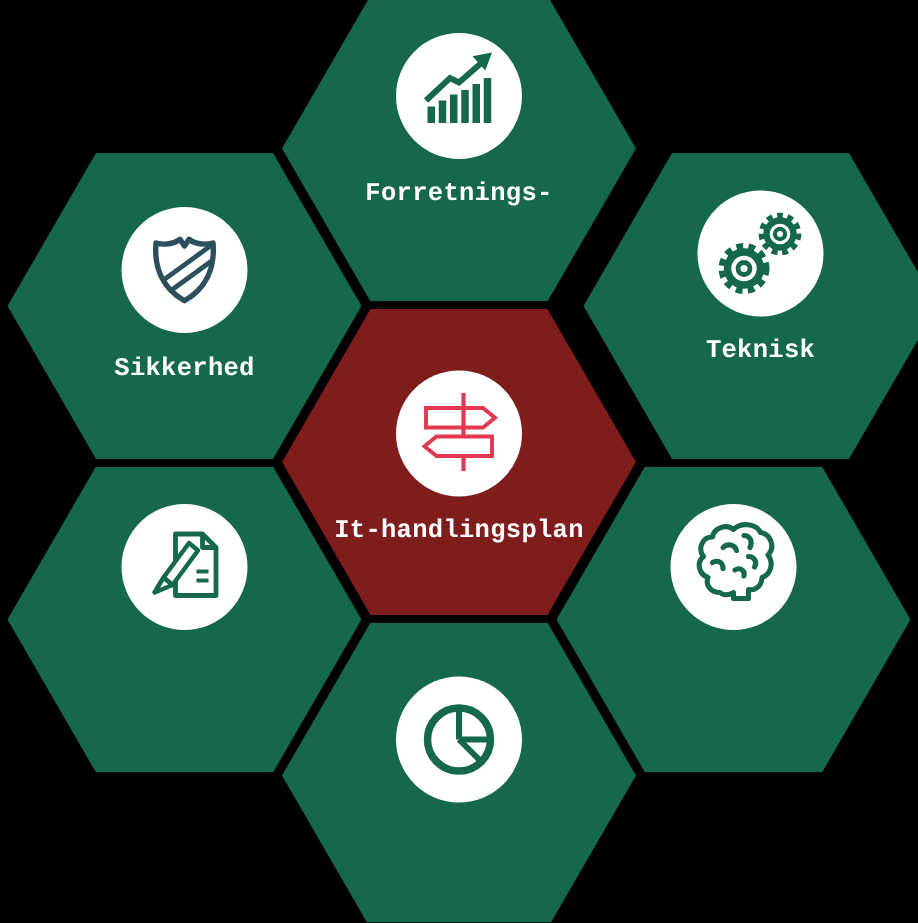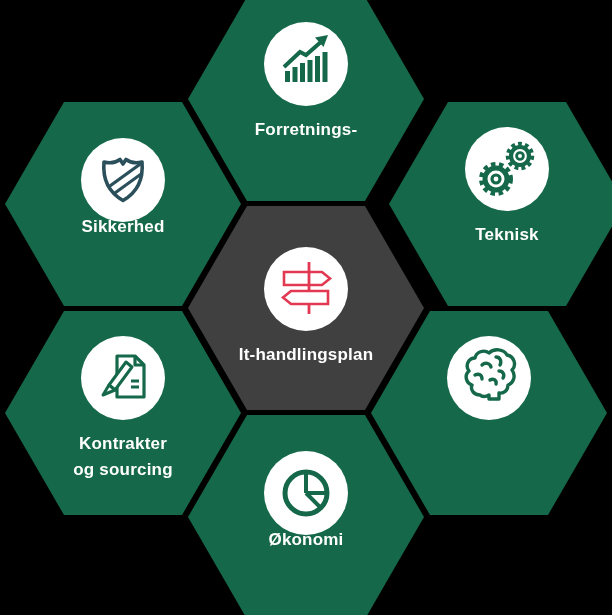--- a/index.html
+++ b/index.html
@@ -1,39 +1,39 @@
 <!DOCTYPE html>
 <html><head>
 <meta charset="utf-8">
 <style>
   html,body{margin:0;padding:0;background:#000;}
   .stage{
     position:relative;width:612px;height:615px;background:#000;overflow:hidden;
-    font-family:Liberation Sans, sans-serif;
+    font-family:Liberation Mono, monospace;
   }
   .hex{
     position:absolute;width:236px;height:204px;
     clip-path:polygon(25% 0%,75% 0%,100% 50%,75% 100%,25% 100%,0% 50%);
   }
   .hex.green{background:#15694A;}
-  .hex.red{background:#404040;}
+  .hex.red{background:#7f1d1d;}
   .circle{
     position:absolute;left:50%;transform:translateX(-50%);
     width:84px;height:84px;border-radius:50%;background:#fff;
     display:flex;align-items:center;justify-content:center;
   }
   .two .circle{top:25px;}
   .one .circle{top:36px;}
   .center-hex .circle{top:41px;}
   .label{
     position:absolute;left:0;width:100%;text-align:center;
     color:#fff;font-weight:700;font-size:17px;line-height:26px;letter-spacing:.2px;
   }
   .two .label{top:120px;}
-  .one .label{top:112px;text-align:center;}
+  .one .label{top:132px;text-align:center;}
   .center-hex .label{top:136px;}
   .label span{display:block;}
 </style>
 </head>
 <body>
 
 <div class="stage">
 
   <div class="hex green two" style="left:188px;top:-3px;">
     <div class="circle">
@@ -113,24 +113,20 @@
         <g fill="none" stroke="#15694A" stroke-width="3.2" stroke-linejoin="round">
           <path d="M36,20 L54,20 L63,29 L63,61 L36,61 Z"></path>
           <path d="M54,20 L54,29 L63,29"></path>
           <line x1="50" y1="45" x2="58" y2="45" stroke-width="2.8"></line>
           <line x1="50" y1="51" x2="58" y2="51" stroke-width="2.8"></line>
         </g>
         <polygon points="28,49 45,26 51,31 34,54" fill="#fff" stroke="#15694A" stroke-width="3" stroke-linejoin="round"></polygon>
         <polygon points="28,49 34,54 22,59" fill="#fff" stroke="#15694A" stroke-width="3" stroke-linejoin="round"></polygon>
       </svg>
     </div>
-    <div class="label">
-      <span>Kontrakter</span>
-      <span>og sourcing</span>
-    </div>
   </div>
 
   <div class="hex green two" style="left:371px;top:311px;">
     <div class="circle">
       <svg width="84" height="84" viewBox="0 0 84 84">
         <g fill="none" stroke="#15694A" stroke-width="3.4" stroke-linejoin="round" stroke-linecap="round">
           <path d="M33,59 C27,59 23,54 25,49 C19,47 17,39 22,35 C18,30 21,22 28,22 C29,16 37,13 42,17 C47,12 57,13 60,19 C67,20 70,29 65,34 C69,39 67,47 61,49 C61,54 57,58 52,57 L52,63 L42,63 L42,59 C39,61 35,61 33,59 Z"></path>
           <path d="M35,29 C38,26 43,27 44,31"></path>
           <path d="M49,21 C53,21 55,25 53,29"></path>
           <path d="M28,39 C32,37 35,39 35,43"></path>
@@ -145,19 +141,15 @@
     <div class="circle">
       <svg width="84" height="84" viewBox="0 0 84 84">
         <g fill="none" stroke="#15694A">
           <circle cx="42" cy="42" r="21" stroke-width="5"></circle>
           <line x1="42" y1="42" x2="42" y2="21" stroke-width="4"></line>
           <line x1="42" y1="42" x2="63" y2="42" stroke-width="4"></line>
           <line x1="42" y1="42" x2="56.8" y2="56.8" stroke-width="4"></line>
         </g>
       </svg>
     </div>
-    <div class="label">
-      <span>Økonomi</span>
-      <span></span>
-    </div>
   </div>
 
 </div>
 
 </body></html>

